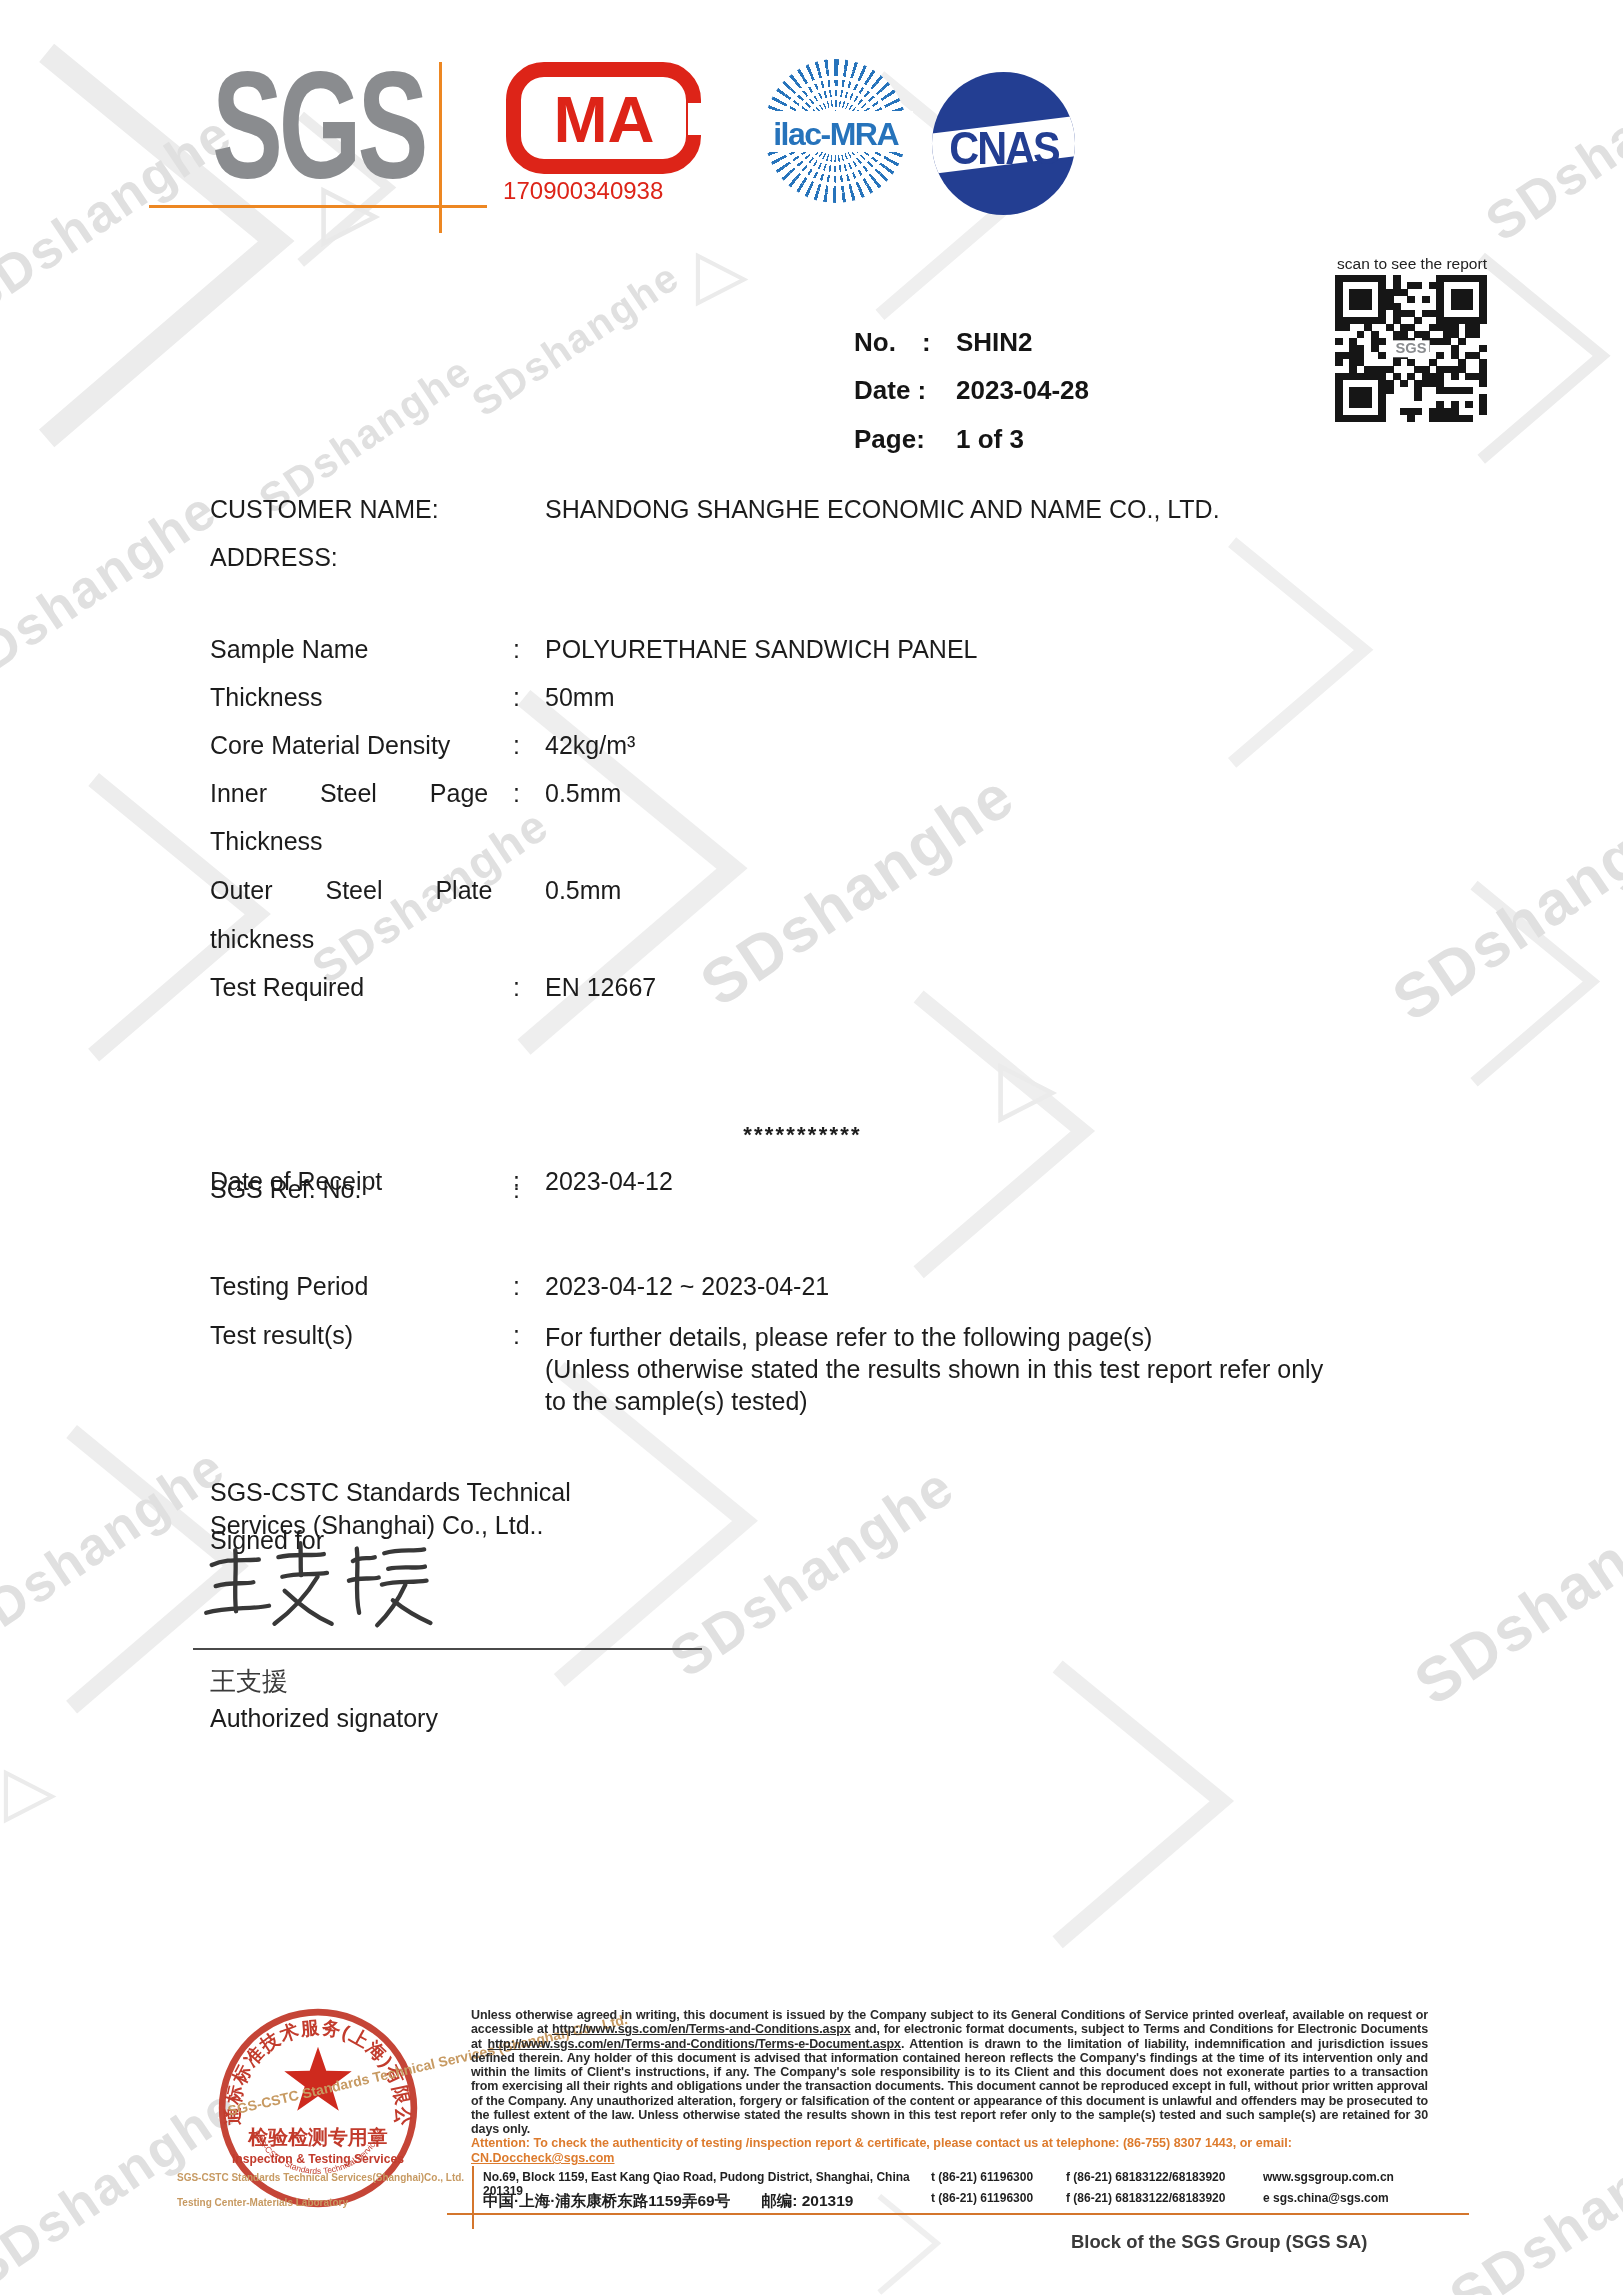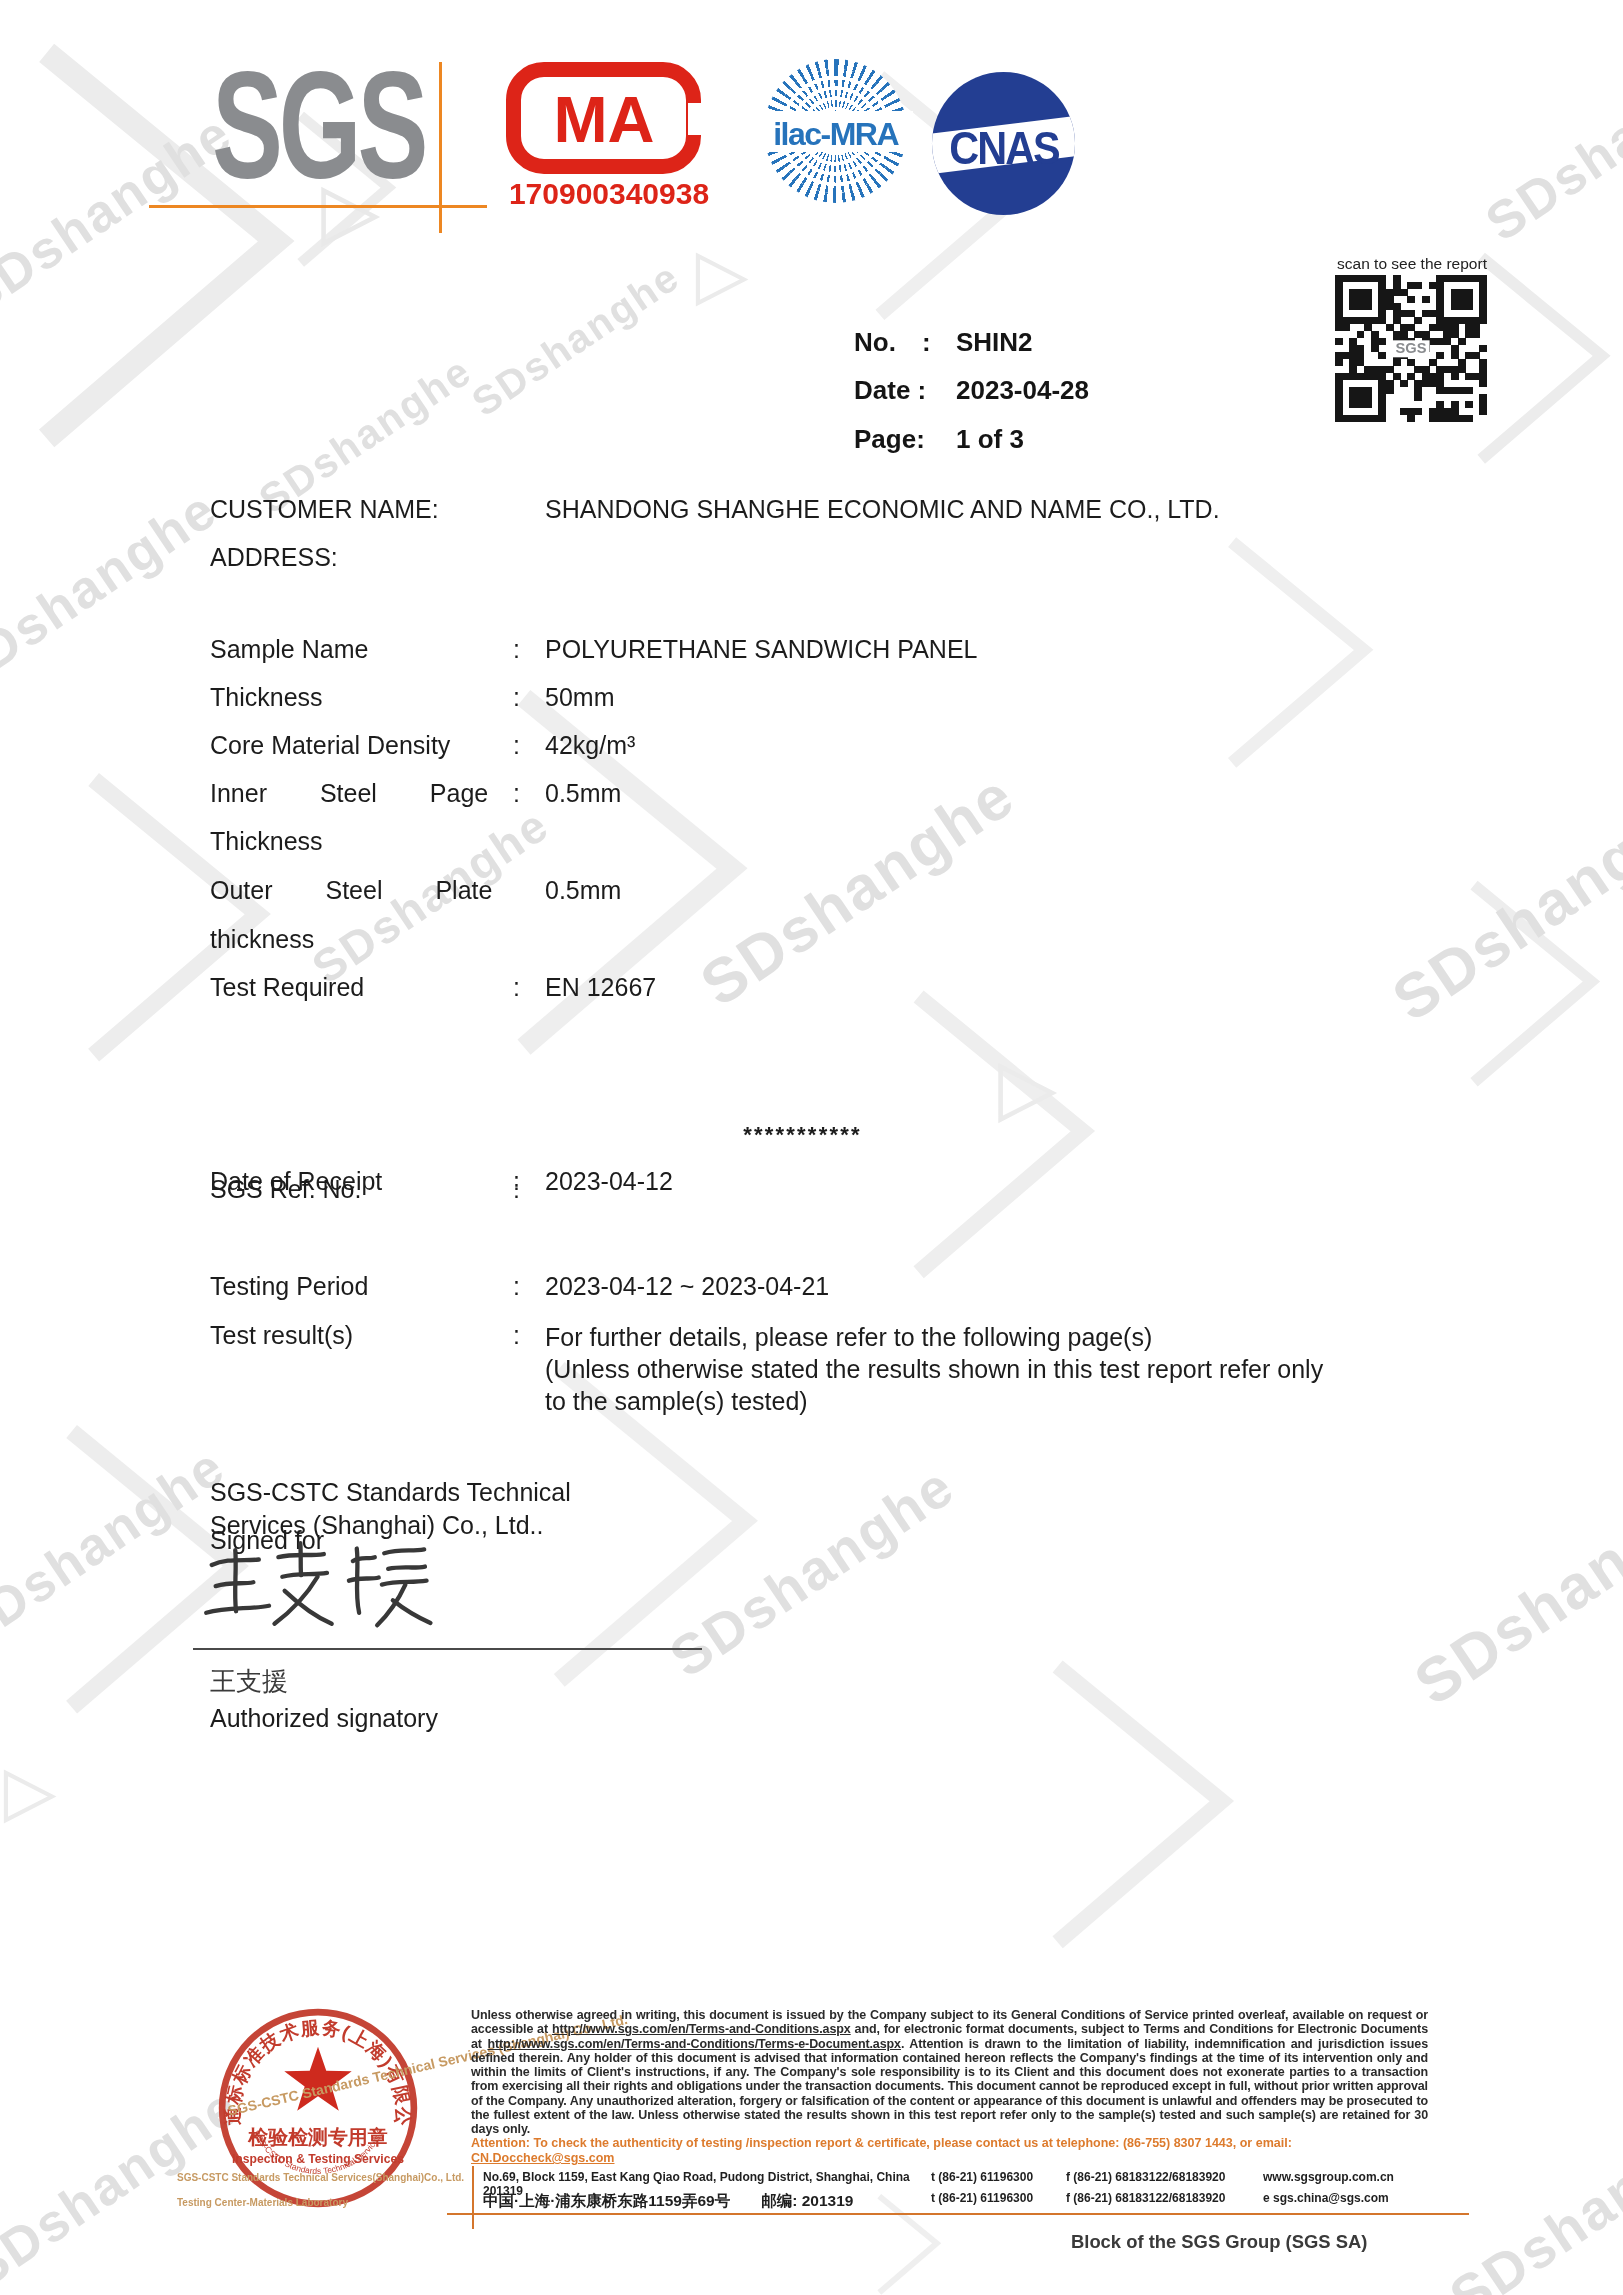--- a/index.html
+++ b/index.html
@@ -17,22 +17,22 @@
   .sgs-word{position:absolute;left:212px;top:52px;font-size:152px;font-weight:bold;color:#8a8c8f;
             letter-spacing:-5.9px;line-height:147px;transform:scaleX(.70);transform-origin:left top;}
   .hline{position:absolute;left:149px;top:205px;width:338px;height:2.9px;background:#ed8722;}
   .vline{position:absolute;left:439px;top:62px;width:2.9px;height:171px;background:#ed8722;}
 
   .cma{position:absolute;left:506px;top:62px;width:200px;height:147px;}
   .cma-c{position:absolute;left:0;top:0;width:165px;height:82px;border:15.5px solid #dd2418;border-radius:38px;}
   .cma-gap{position:absolute;right:0px;top:41px;width:17.7px;height:32px;background:#fff;}
   .cma-ma{position:absolute;left:15.5px;top:20.6px;width:165px;text-align:center;font-size:65px;
           font-weight:bold;color:#dd2418;letter-spacing:0px;line-height:74px;}
-  .cma-num{position:absolute;left:-2.9px;top:115px;width:206px;text-align:right;font-size:30px;
-           font-weight:bold;color:#dd2418;letter-spacing:0px;}
+  .cma-num{position:absolute;left:-2.9px;top:115px;width:206px;text-align:left;font-size:24px;
+           font-weight:normal;color:#dd2418;letter-spacing:0px;}
 
   .ilac{position:absolute;left:764px;top:59px;width:143px;height:144px;}
   .ilac-ball{position:absolute;inset:0;border-radius:50%;overflow:hidden;
              background:repeating-conic-gradient(#2673bb 0deg 2.6deg,#fff 2.6deg 7.8deg);}
   .ilac-ball:after{content:"";position:absolute;left:10.3px;right:10.3px;top:10.3px;bottom:10.3px;border-radius:50%;
              background:repeating-radial-gradient(circle at 50% 50%, #fff 0 3.7px, rgba(255,255,255,0) 3.7px 10.3px);}
   .ilac-band{position:absolute;left:-5.9px;right:-5.9px;top:52px;height:41px;background:#fff;}
   .ilac-text{position:absolute;left:-7.4px;width:158px;top:57px;text-align:center;font-size:32px;
              font-weight:bold;color:#2673bb;letter-spacing:-1.5px;}
 

